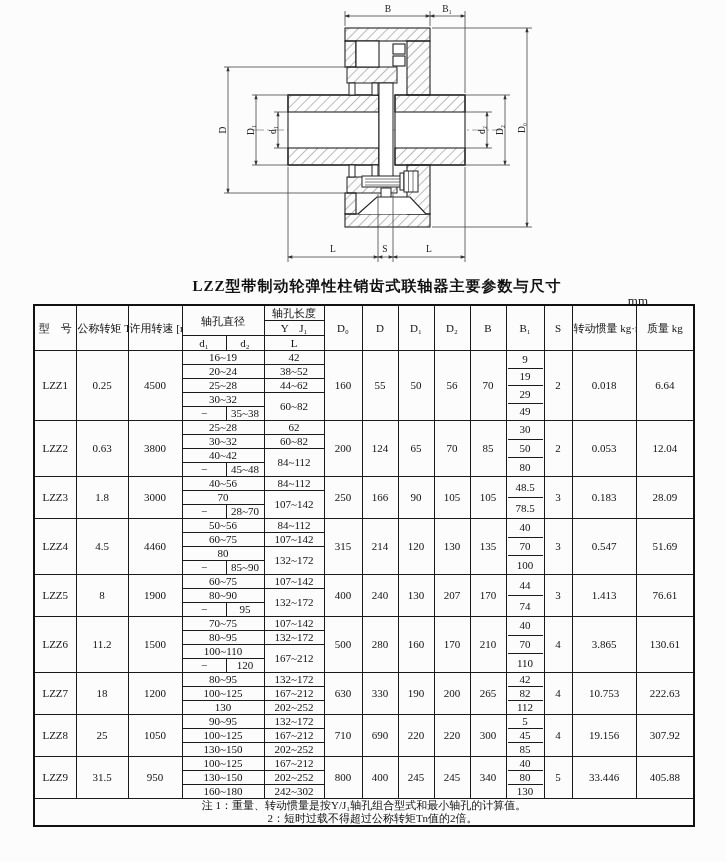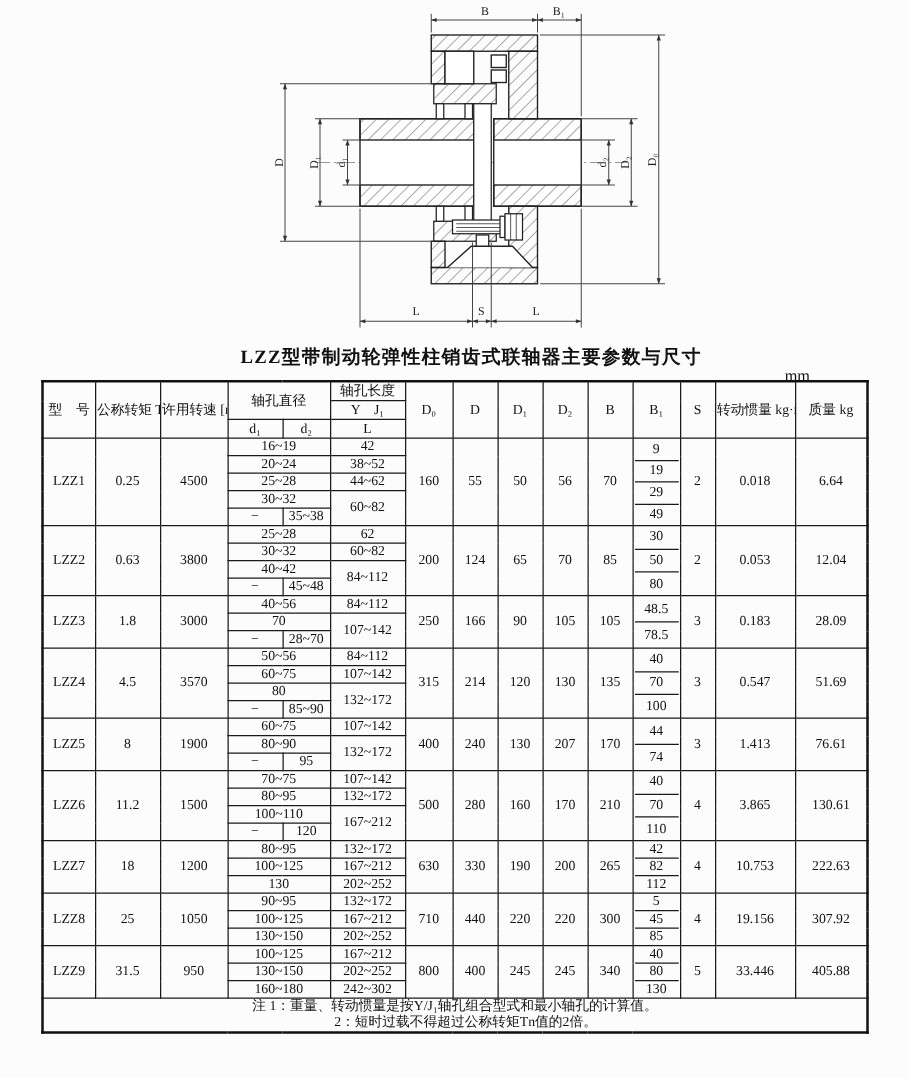--- a/index.html
+++ b/index.html
@@ -305,21 +305,21 @@
         <td colspan="2">70</td>
         <td rowspan="2">107~142</td>
       </tr>
       <tr>
         <td>−</td>
         <td>28~70</td>
       </tr>
       <tr>
         <td rowspan="4">LZZ4</td>
         <td rowspan="4">4.5</td>
-        <td rowspan="4">3570</td>
+        <td rowspan="4">4460</td>
         <td colspan="2">50~56</td>
         <td rowspan="1">84~112</td>
         <td rowspan="4">315</td>
         <td rowspan="4">214</td>
         <td rowspan="4">120</td>
         <td rowspan="4">130</td>
         <td rowspan="4">135</td>
         <td rowspan="4" class="b1td">
           <div class="b1stack">
             <div class="b1c">40</div>
@@ -436,21 +436,21 @@
         <td colspan="2">130</td>
         <td rowspan="1">202~252</td>
       </tr>
       <tr>
         <td rowspan="3">LZZ8</td>
         <td rowspan="3">25</td>
         <td rowspan="3">1050</td>
         <td colspan="2">90~95</td>
         <td rowspan="1">132~172</td>
         <td rowspan="3">710</td>
-        <td rowspan="3">440</td>
+        <td rowspan="3">690</td>
         <td rowspan="3">220</td>
         <td rowspan="3">220</td>
         <td rowspan="3">300</td>
         <td rowspan="3" class="b1td">
           <div class="b1stack">
             <div class="b1c">5</div>
             <div class="b1c">45</div>
             <div class="b1c">85</div>
           </div>
         </td>

